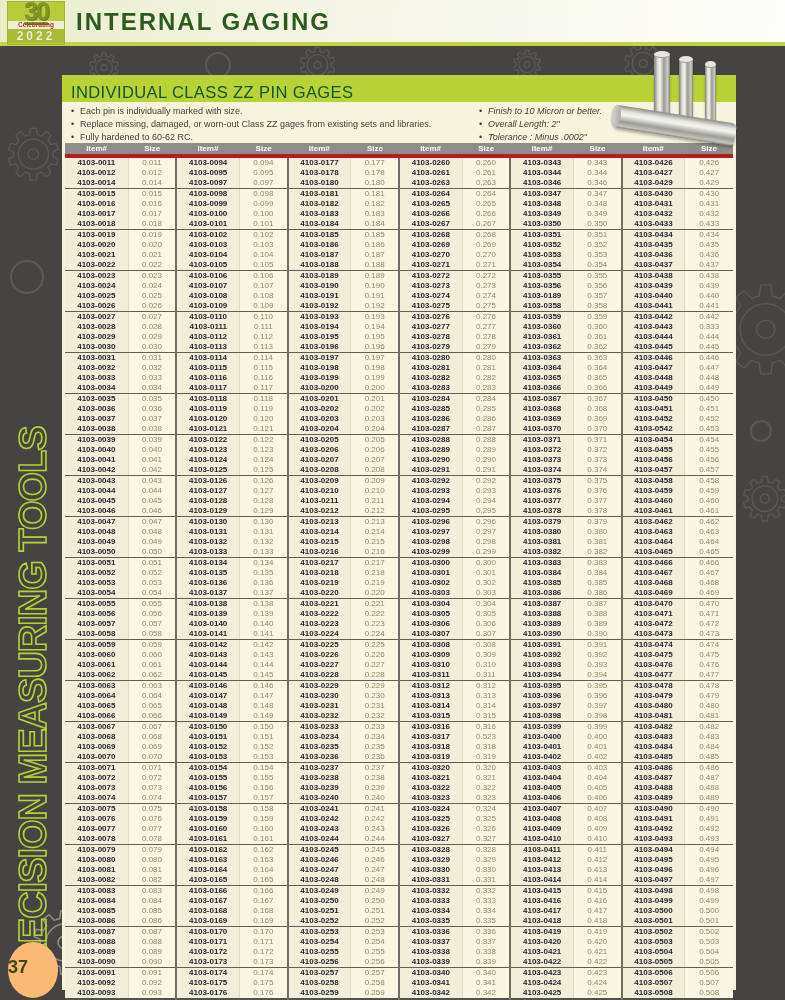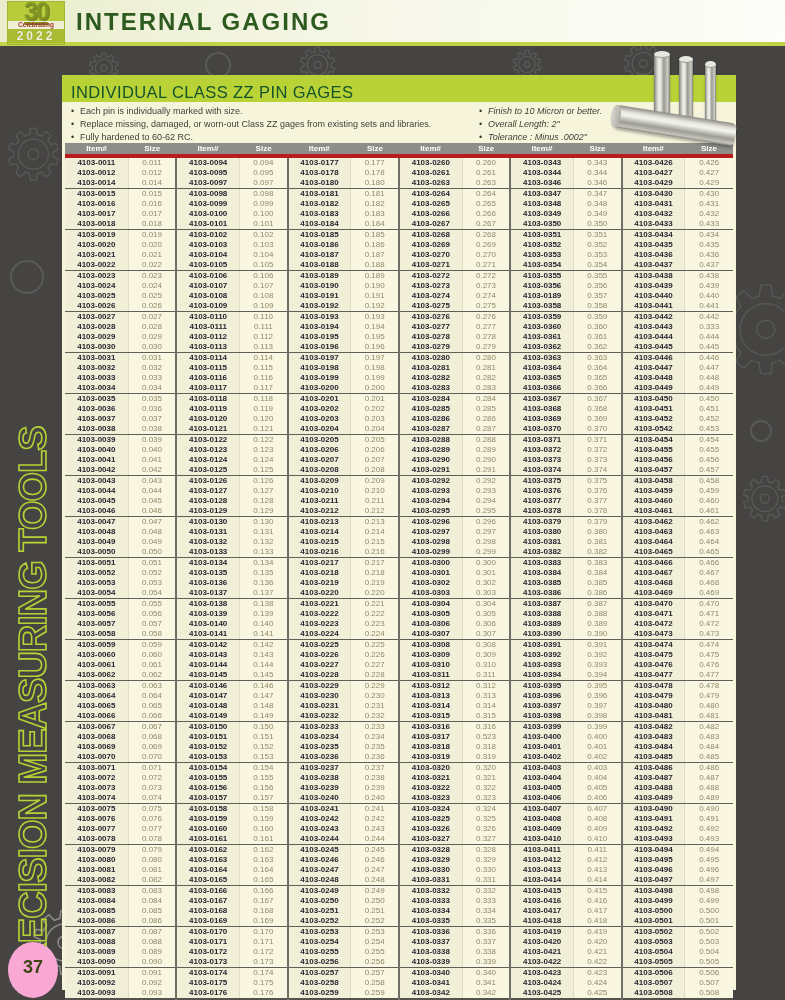--- a/index.html
+++ b/index.html
@@ -27,21 +27,21 @@
     color:#a5372c; background:#edefd6; line-height:8px; }
   .logo-year { display:block; text-align:center; font-size:12px; font-weight:800; color:#eef1da;
     background:#a9bc33; letter-spacing:3px; line-height:14px; text-shadow:0 0 1px #7d8c22; }
 
   
   .sidebar-label { position:absolute; left:6px; top:372px; width:54px; height:622px;
     writing-mode:vertical-rl; transform:rotate(180deg); font-size:38px; font-weight:700;
     letter-spacing:-1px; color:transparent; -webkit-text-stroke:1.6px #b4d136;
     line-height:54px; z-index:2; white-space:nowrap; }
   .page-badge { position:absolute; left:8px; top:942px; width:50px; height:56px; border-radius:50%;
-    background:#f9a8d4; z-index:4; text-align:center; }
+    background:#fdba74; z-index:4; }
   .page-badge span { font-size:18px; font-weight:800; color:#3f4416; line-height:50px; }
 
   
   .section-bar { position:absolute; left:62px; top:75px; width:674px; height:27px;
     background:#b9d235; z-index:2; }
   .section-title { font-size:16.5px; font-weight:400; color:#14532d; letter-spacing:.4px;
     padding:8px 0 0 9px; }
 
   
   .panel { position:absolute; left:62px; top:102px; width:674px; height:888px;

